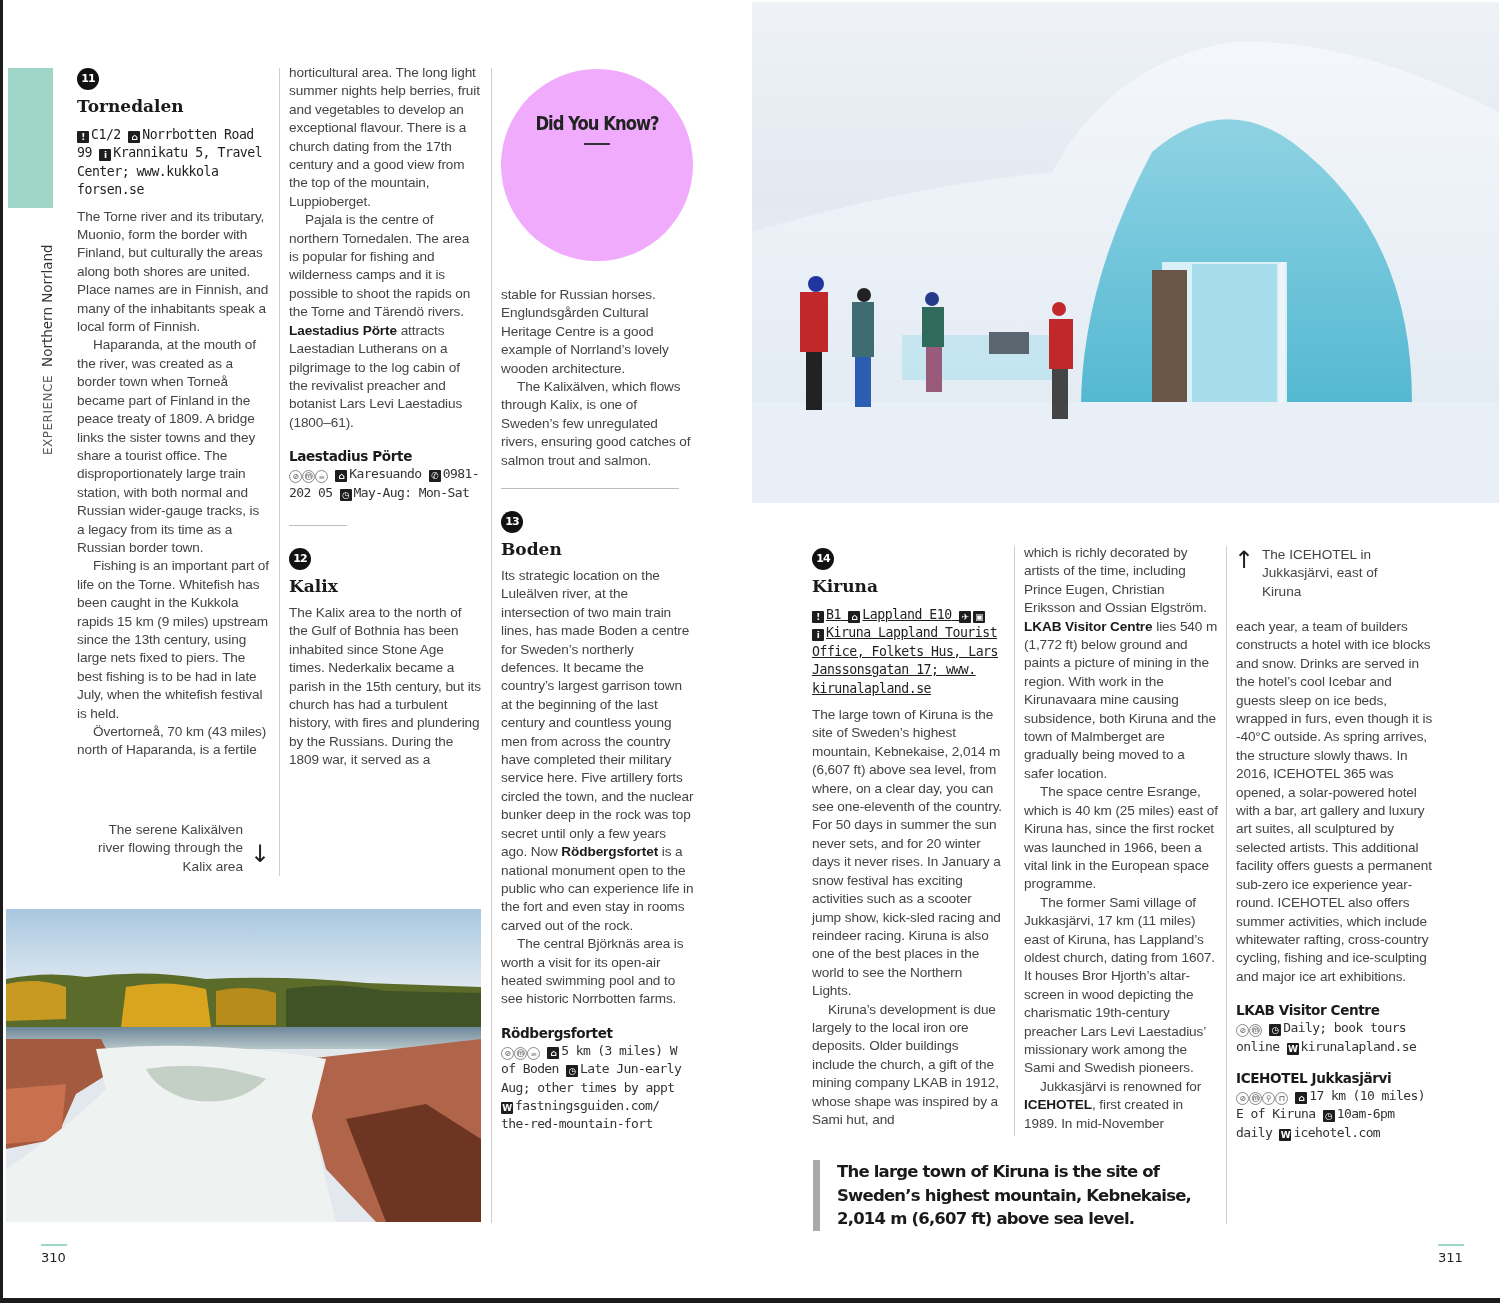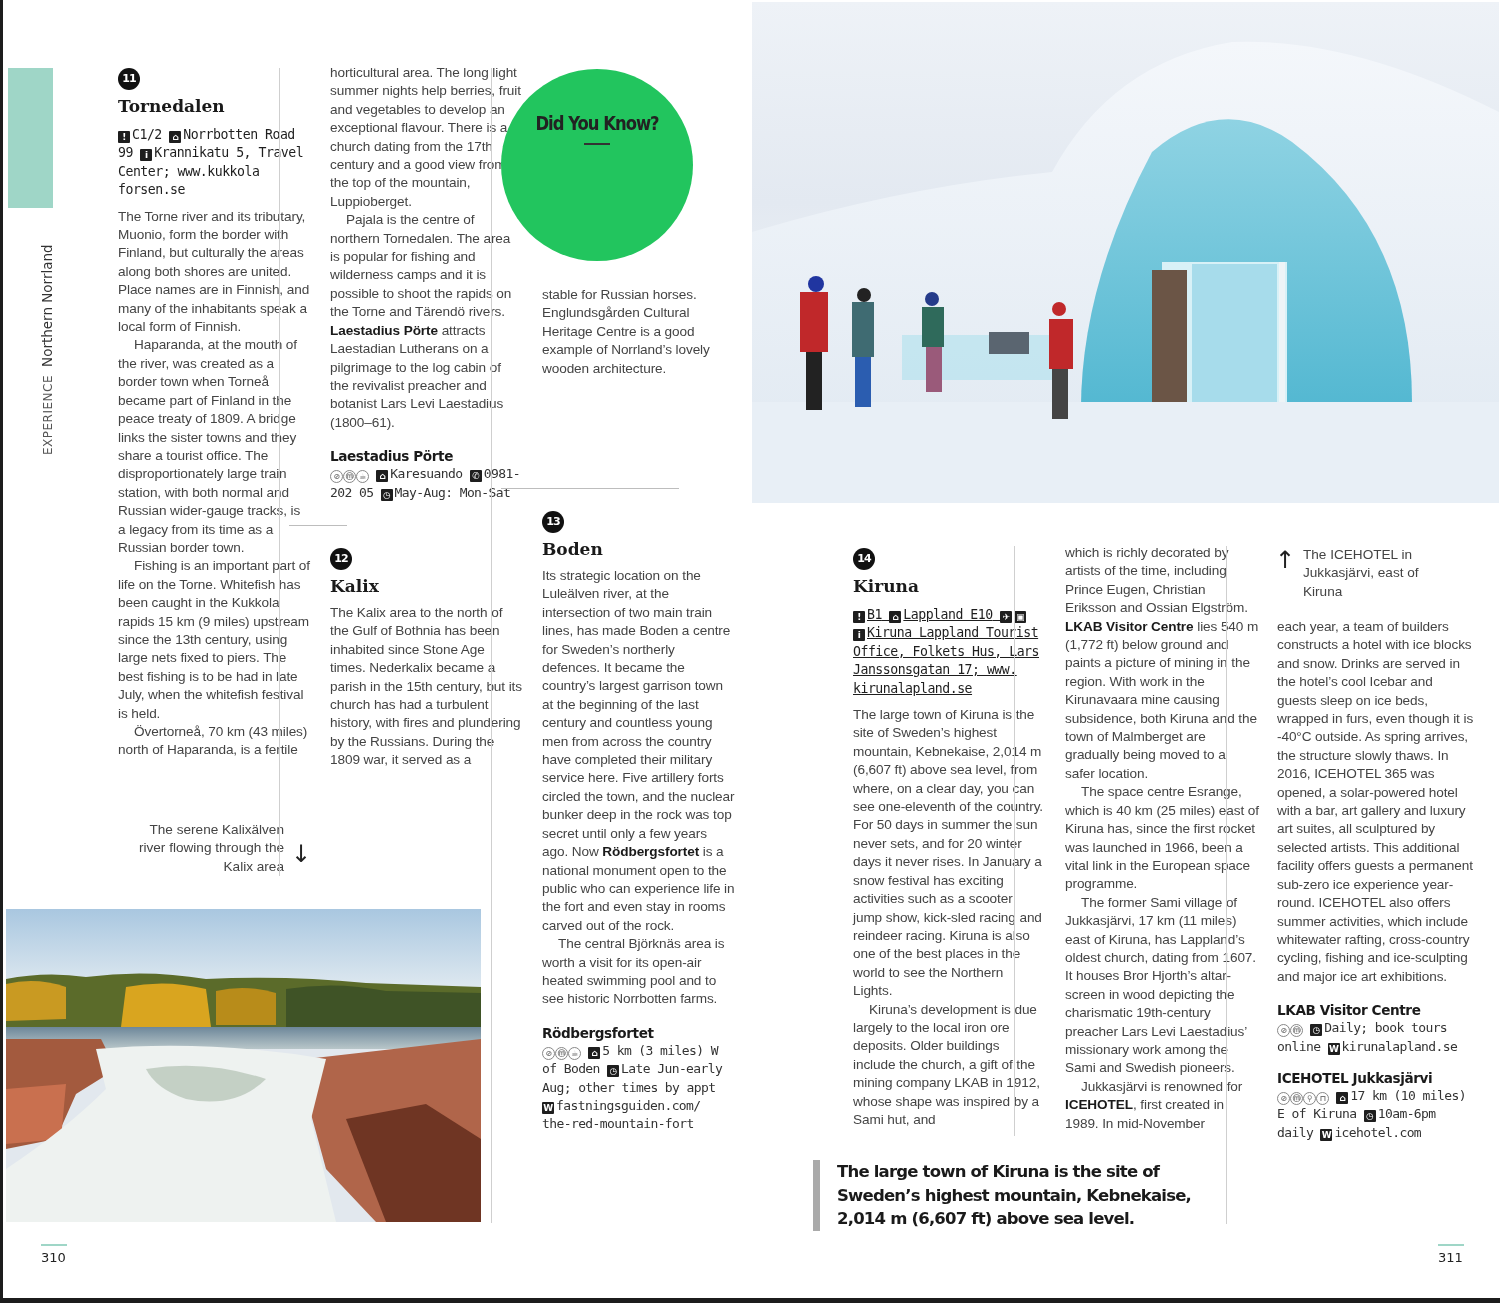--- a/index.html
+++ b/index.html
@@ -1,38 +1,38 @@
 <!DOCTYPE html>
 <html><head>
 <meta charset="utf-8">
 <style>
   * { box-sizing: border-box; margin: 0; padding: 0; }
   html, body { width: 1500px; height: 1303px; background: #1c1c1c; overflow: hidden; }
   body { position: relative; font-family: "DejaVu Sans", sans-serif; color: #3a3a3a; }
   .page { position: absolute; top: 0; left: 0; width: 1500px; height: 1298px; background: #fff; border-left: 3px solid #1c1c1c; }
-  .abs { position: absolute; margin-left: 41px; }
+  .abs { position: absolute; }
   .body-text { font-family: "Liberation Sans", sans-serif; font-size: 13.6px; line-height: 18.4px; color: #444; letter-spacing: -0.1px; }
   .body-text p { text-indent: 0; }
   .body-text p.ind { text-indent: 16px; }
   .body-text b { color: #1a1a1a; font-weight: bold; }
   .num-badge { width: 22px; height: 22px; border-radius: 50%; background: #111; color: #fff; font-family: "DejaVu Sans", sans-serif; font-weight: bold; font-size: 11px; line-height: 22px; text-align: center; letter-spacing: -1px; }
   .heading { font-family: "DejaVu Serif", serif; font-weight: bold; font-size: 17px; color: #1a1a1a; }
   .info { font-family: "DejaVu Sans Mono", monospace; font-size: 13.2px; line-height: 18.4px; color: #1e1e1e; letter-spacing: -0.5px; }
   .info-sm { font-family: "DejaVu Sans Mono", monospace; font-size: 13px; line-height: 18.4px; color: #333; letter-spacing: -0.6px; }
   .ic { display: inline-block; width: 12px; height: 12px; background: #1e1e1e; color: #fff; font-size: 9px; line-height: 12px; text-align: center; vertical-align: -1px; margin-right: 2px; border-radius: 1px; font-family: "DejaVu Sans", sans-serif; font-weight: bold; }
   .ic.round { border-radius: 50%; background: #fff; color: #777; border: 1px solid #888; width: 13px; height: 13px; font-size: 8px; line-height: 11px; margin-right: 0; }
   .sub-head { font-family: "DejaVu Sans", sans-serif; font-weight: bold; font-size: 13.6px; color: #1a1a1a; letter-spacing: -0.4px; }
   .vline { position: absolute; width: 1px; background: #cfcfcf; }
   .hline { position: absolute; height: 1px; background: #bdbdbd; }
   .tab { position: absolute; left: 5px; top: 68px; width: 45px; height: 140px; background: #9fd6c7; }
   .side-label { position: absolute; left: 36px; top: 455px; transform: rotate(-90deg); transform-origin: 0 0; white-space: nowrap; font-family: "DejaVu Sans", sans-serif; font-size: 13.5px; color: #333; }
   .side-label .exp { font-size: 12px; letter-spacing: 0.5px; color: #555; margin-right: 8px; }
   .caption { font-family: "Liberation Sans", sans-serif; font-size: 13.6px; line-height: 18.4px; color: #444; }
   .arrow { font-family: "DejaVu Sans", sans-serif; font-size: 24px; color: #222; line-height: 1; }
-  .dyk { position: absolute; left: 498px; top: 69px; width: 192px; height: 192px; border-radius: 50%; background: #22c55e; text-align: center; }
+  .dyk { position: absolute; left: 498px; top: 69px; width: 192px; height: 192px; border-radius: 50%; background: #f0abfc; text-align: center; }
   .dyk-title { font-family: "DejaVu Sans", sans-serif; font-weight: bold; font-size: 20px; color: #222; margin-top: 42px; letter-spacing: -1.2px; transform: scaleX(0.82); }
   .dyk-rule { width: 26px; height: 2px; background: #333; margin: 8px auto 6px; }
   .dyk-text { font-family: "DejaVu Serif", serif; font-size: 13px; line-height: 18.4px; color: #3a2a2a; letter-spacing: -0.4px; }
   .pullquote { position: absolute; left: 810px; top: 1160px; width: 380px; border-left: 7px solid #aaa; padding-left: 17px; font-family: "DejaVu Sans", sans-serif; font-weight: bold; font-size: 16.5px; line-height: 23.5px; color: #1a1a1a; letter-spacing: -0.8px; }
   .folio { position: absolute; top: 1250px; font-family: "DejaVu Sans", sans-serif; font-size: 13px; color: #222; }
   .folio-bar { position: absolute; top: 1244px; width: 26px; height: 2px; background: #9fd6c7; }
   .photo-ice { position: absolute; left: 749px; top: 2px; width: 747px; height: 501px; overflow: hidden;
     background: linear-gradient(180deg, #eef2f7 0%, #e3e9f1 40%, #eef2f6 70%, #e7edf3 100%); }
   .photo-river { position: absolute; left: 3px; top: 909px; width: 475px; height: 313px; overflow: hidden;
     background: linear-gradient(180deg, #bcd3e6 0%, #d8e5ee 18%, #e2e8ee 22%); }
@@ -123,20 +123,21 @@
   <div class="vline" style="left:488px; top:68px; height:1155px;"></div>
 
   <div class="dyk">
     <div class="dyk-title">Did You Know?</div>
     <div class="dyk-rule"></div>
   </div>
 
   <div class="abs" style="left:498px; top:286px; width:192px;">
     <div class="body-text">
       <p>stable for Russian horses. Englundsgården Cultural Heritage Centre is a good example of Norrland’s lovely wooden architecture.</p>
+      <p class="ind">The Kalixälven, which flows through Kalix, is one of Sweden’s few unregulated rivers, ensuring good catches of salmon trout and salmon.</p>
     </div>
   </div>
   <div class="hline" style="left:498px; top:488px; width:178px;"></div>
 
   <div class="abs" style="left:498px; top:511px; width:194px;">
     <div class="num-badge">13</div>
     <div class="heading" style="margin-top:6px;">Boden</div>
     <div class="body-text" style="margin-top:8px;">
       <p><span>Its strategic location on the Luleälven river, at the intersection of two main train lines, has made Boden a centre for Sweden’s northerly defences. It became the country’s largest garrison town at the beginning of the last century and countless young men from across the country have completed their military service here. Five artillery forts circled the town, and the nuclear bunker deep in the rock was top secret until only a few years ago. Now</span> <b>Rödbergsfortet</b> <span>is a national monument open to the public who can experience life in the fort and even stay in rooms carved out of the rock.</span></p>
       <p class="ind">The central Björknäs area is worth a visit for its open-air heated swimming pool and to see historic Norrbotten farms.</p>

